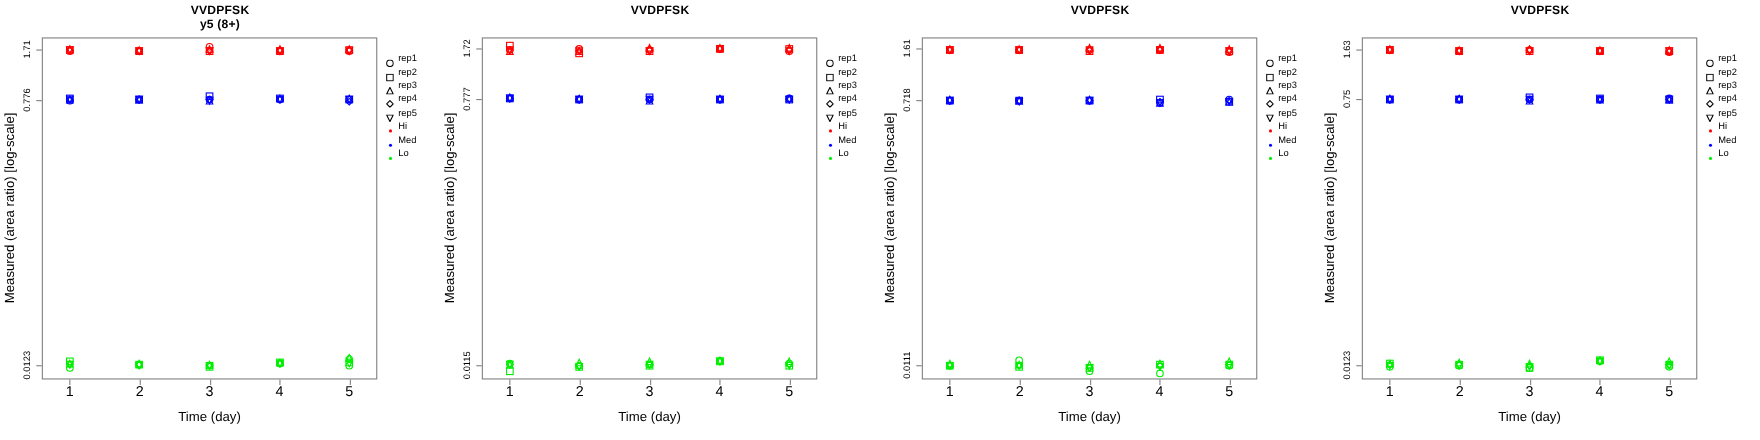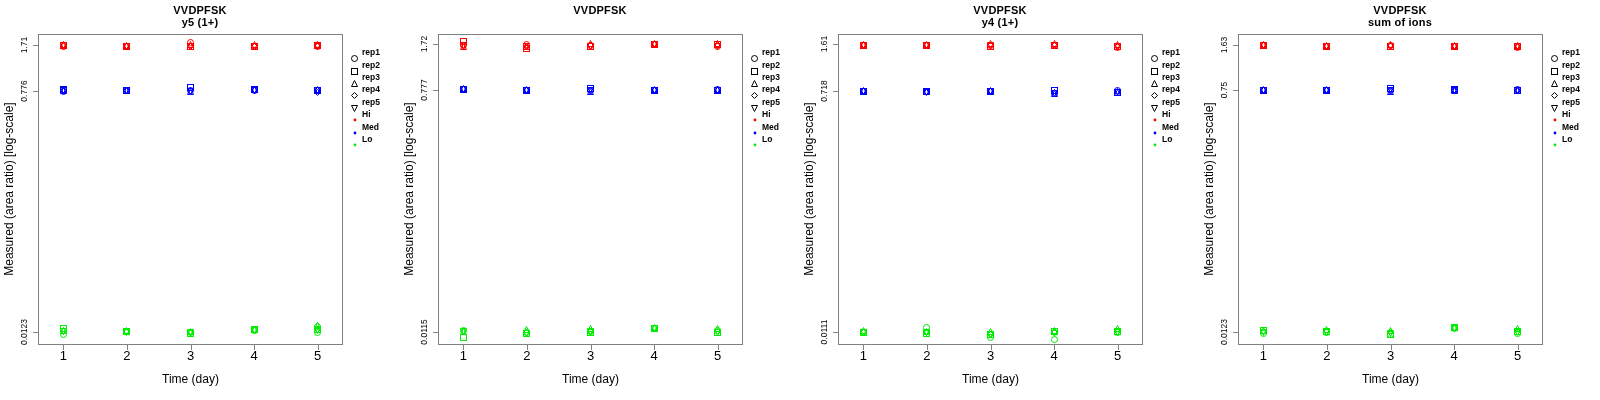--- a/index.html
+++ b/index.html
@@ -102,21 +102,20 @@
     top: 345px;
     width: 1px;
     height: 5px;
     background: #808080;
   }
   .legend {
     position: absolute;
     left: 349px;
     top: 46px;
     width: 50px;
-    font-weight: bold;
   }
   .legend-row {
     display: flex;
     align-items: center;
     height: 12.4px;
   }
   .legend-sym {
     width: 12px;
     height: 12px;
     position: relative;
@@ -134,21 +133,21 @@
     position: absolute;
     pointer-events: none;
   }
   .mk svg { display: block; overflow: visible; }
 </style>
 </head>
 <body>
 
 <div id="figure">
     <div class="panel" style="left: 0px;">
-      <div class="panel-title"><span>VVDPFSK</span><span class="line2">y5 (1+)</span></div>
+      <div class="panel-title"><span>VVDPFSK</span><span class="line2">y5 (8+)</span></div>
       <div class="ylab">Measured (area ratio) [log-scale]</div>
       <div class="xlab">Time (day)</div>
       <div class="plotbox"></div>
       <div class="ytick-mark" style="top: 44.5552px;"></div>
       <div class="ytick-label" style="width: 40px; left: 4px; top: 38.5552px; height: 12px; line-height: 12px;">1.71</div>
       <div class="ytick-mark" style="top: 90.5425px;"></div>
       <div class="ytick-label" style="width: 40px; left: 4px; top: 84.5425px; height: 12px; line-height: 12px;">0.776</div>
       <div class="ytick-mark" style="top: 331.775px;"></div>
       <div class="ytick-label" style="width: 40px; left: 4px; top: 325.775px; height: 12px; line-height: 12px;">0.0123</div>
       <div class="xtick-mark" style="left: 63.4167px;"></div>
@@ -1060,21 +1059,21 @@
           <span class="legend-sym">
             <div style="position:absolute;left:2px;top:2px;"><svg width="8" height="8" viewBox="0 0 8 8">
                 <circle cx="4" cy="4" r="1.4" fill="#00ee00" stroke="none"></circle>
               </svg></div>
           </span>
           <span class="legend-txt">Lo</span>
         </div>
       </div>
     </div>
     <div class="panel" style="left: 800px;">
-      <div class="panel-title"><span>VVDPFSK</span><span class="line2">y4 (1+)</span></div>
+      <div class="panel-title"><span>VVDPFSK</span></div>
       <div class="ylab">Measured (area ratio) [log-scale]</div>
       <div class="xlab">Time (day)</div>
       <div class="plotbox"></div>
       <div class="ytick-mark" style="top: 44.481px;"></div>
       <div class="ytick-label" style="width: 40px; left: 4px; top: 38.481px; height: 12px; line-height: 12px;">1.61</div>
       <div class="ytick-mark" style="top: 91.1678px;"></div>
       <div class="ytick-label" style="width: 40px; left: 4px; top: 85.1678px; height: 12px; line-height: 12px;">0.718</div>
       <div class="ytick-mark" style="top: 332.229px;"></div>
       <div class="ytick-label" style="width: 40px; left: 4px; top: 326.229px; height: 12px; line-height: 12px;">0.0111</div>
       <div class="xtick-mark" style="left: 63.4167px;"></div>
@@ -1523,21 +1522,21 @@
           <span class="legend-sym">
             <div style="position:absolute;left:2px;top:2px;"><svg width="8" height="8" viewBox="0 0 8 8">
                 <circle cx="4" cy="4" r="1.4" fill="#00ee00" stroke="none"></circle>
               </svg></div>
           </span>
           <span class="legend-txt">Lo</span>
         </div>
       </div>
     </div>
     <div class="panel" style="left: 1200px;">
-      <div class="panel-title"><span>VVDPFSK</span><span class="line2">sum of ions</span></div>
+      <div class="panel-title"><span>VVDPFSK</span></div>
       <div class="ylab">Measured (area ratio) [log-scale]</div>
       <div class="xlab">Time (day)</div>
       <div class="plotbox"></div>
       <div class="ytick-mark" style="top: 44.8218px;"></div>
       <div class="ytick-label" style="width: 40px; left: 4px; top: 38.8218px; height: 12px; line-height: 12px;">1.63</div>
       <div class="ytick-mark" style="top: 90.3867px;"></div>
       <div class="ytick-label" style="width: 40px; left: 4px; top: 84.3867px; height: 12px; line-height: 12px;">0.75</div>
       <div class="ytick-mark" style="top: 331.663px;"></div>
       <div class="ytick-label" style="width: 40px; left: 4px; top: 325.663px; height: 12px; line-height: 12px;">0.0123</div>
       <div class="xtick-mark" style="left: 63.4167px;"></div>

